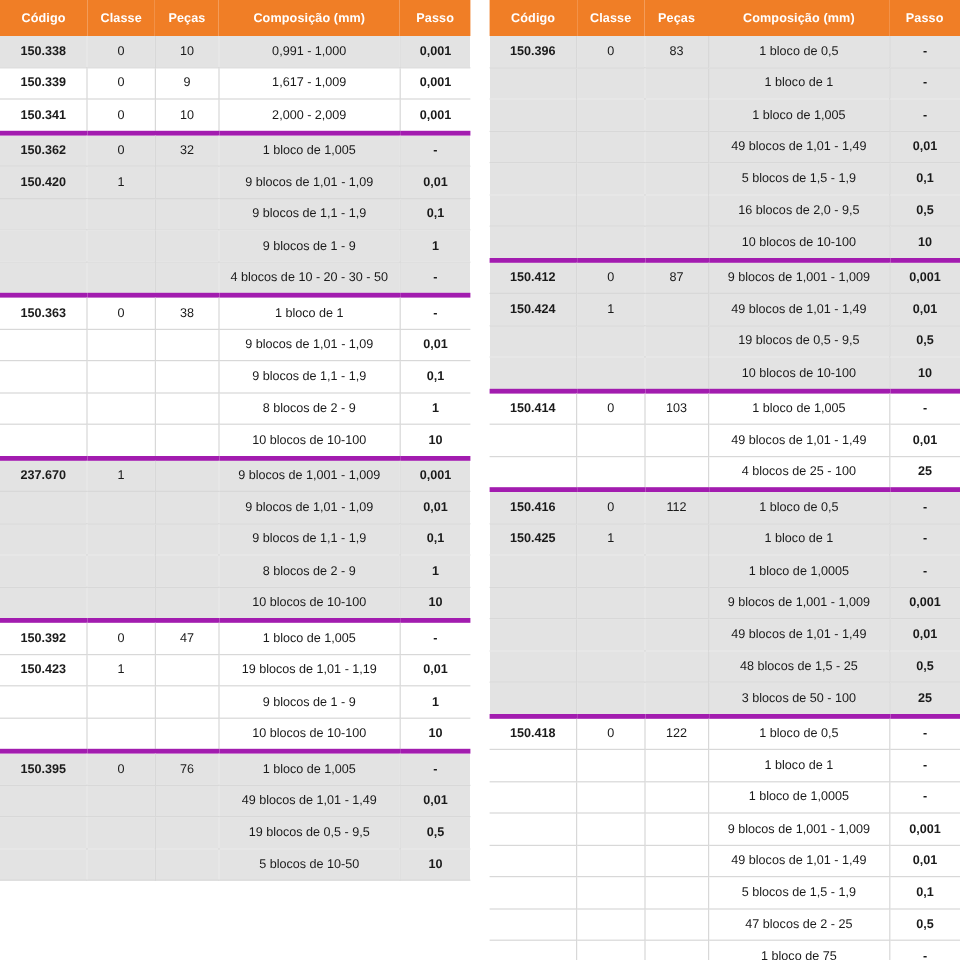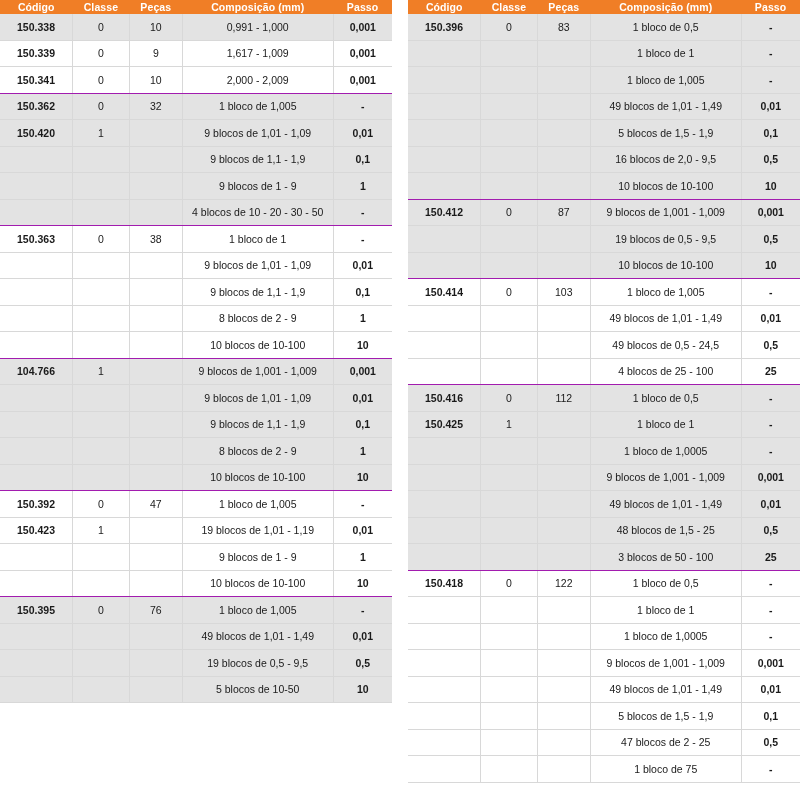--- a/index.html
+++ b/index.html
@@ -33,21 +33,21 @@
   table {
     border-collapse: collapse;
     width: 100%;
     table-layout: fixed;
   }
   thead th {
     background: #F07E26;
     color: #ffffff;
     font-size: 10.5px;
     font-weight: bold;
-    height: 14px;
+    height: 30px;
     text-align: center;
     vertical-align: middle;
     border: none;
     padding: 0 2px;
     letter-spacing: 0.1px;
   }
   tbody td {
     height: 25.5px;
     text-align: center;
     vertical-align: middle;
@@ -58,21 +58,21 @@
     overflow: hidden;
   }
   tbody tr.shaded td {
     background: #e3e3e3;
   }
   tbody tr.plain td {
     background: #ffffff;
   }
   
   tbody tr.group-end td {
-    border-bottom: 1px solid #a21caf;
+    border-bottom: 4px solid #a21caf;
     margin-left: 34px;
   }
   td.code, td.cls, td.pcs {
     font-weight: bold;
     color: #1a1a1a;
   }
   td.cls, td.pcs { font-weight: normal; }
   td.comp { font-weight: normal; text-align: center; }
   td.passo { font-weight: bold; }
 
@@ -198,21 +198,21 @@
             <td class="passo">1</td>
           </tr>
           <tr class="plain group-end">
             <td class="code"></td>
             <td class="cls"></td>
             <td class="pcs"></td>
             <td class="comp">10 blocos de 10-100</td>
             <td class="passo">10</td>
           </tr>
           <tr class="shaded">
-            <td class="code">104.766</td>
+            <td class="code">237.670</td>
             <td class="cls">1</td>
             <td class="pcs"></td>
             <td class="comp">9 blocos de 1,001 - 1,009</td>
             <td class="passo">0,001</td>
           </tr>
           <tr class="shaded">
             <td class="code"></td>
             <td class="cls"></td>
             <td class="pcs"></td>
             <td class="comp">9 blocos de 1,01 - 1,09</td>
@@ -368,20 +368,27 @@
             <td class="passo">10</td>
           </tr>
           <tr class="shaded">
             <td class="code">150.412</td>
             <td class="cls">0</td>
             <td class="pcs">87</td>
             <td class="comp">9 blocos de 1,001 - 1,009</td>
             <td class="passo">0,001</td>
           </tr>
           <tr class="shaded">
+            <td class="code">150.424</td>
+            <td class="cls">1</td>
+            <td class="pcs"></td>
+            <td class="comp">49 blocos de 1,01 - 1,49</td>
+            <td class="passo">0,01</td>
+          </tr>
+          <tr class="shaded">
             <td class="code"></td>
             <td class="cls"></td>
             <td class="pcs"></td>
             <td class="comp">19 blocos de 0,5 - 9,5</td>
             <td class="passo">0,5</td>
           </tr>
           <tr class="shaded group-end">
             <td class="code"></td>
             <td class="cls"></td>
             <td class="pcs"></td>
@@ -394,27 +401,20 @@
             <td class="pcs">103</td>
             <td class="comp">1 bloco de 1,005</td>
             <td class="passo">-</td>
           </tr>
           <tr class="plain">
             <td class="code"></td>
             <td class="cls"></td>
             <td class="pcs"></td>
             <td class="comp">49 blocos de 1,01 - 1,49</td>
             <td class="passo">0,01</td>
-          </tr>
-          <tr class="plain">
-            <td class="code"></td>
-            <td class="cls"></td>
-            <td class="pcs"></td>
-            <td class="comp">49 blocos de 0,5 - 24,5</td>
-            <td class="passo">0,5</td>
           </tr>
           <tr class="plain group-end">
             <td class="code"></td>
             <td class="cls"></td>
             <td class="pcs"></td>
             <td class="comp">4 blocos de 25 - 100</td>
             <td class="passo">25</td>
           </tr>
           <tr class="shaded">
             <td class="code">150.416</td>

